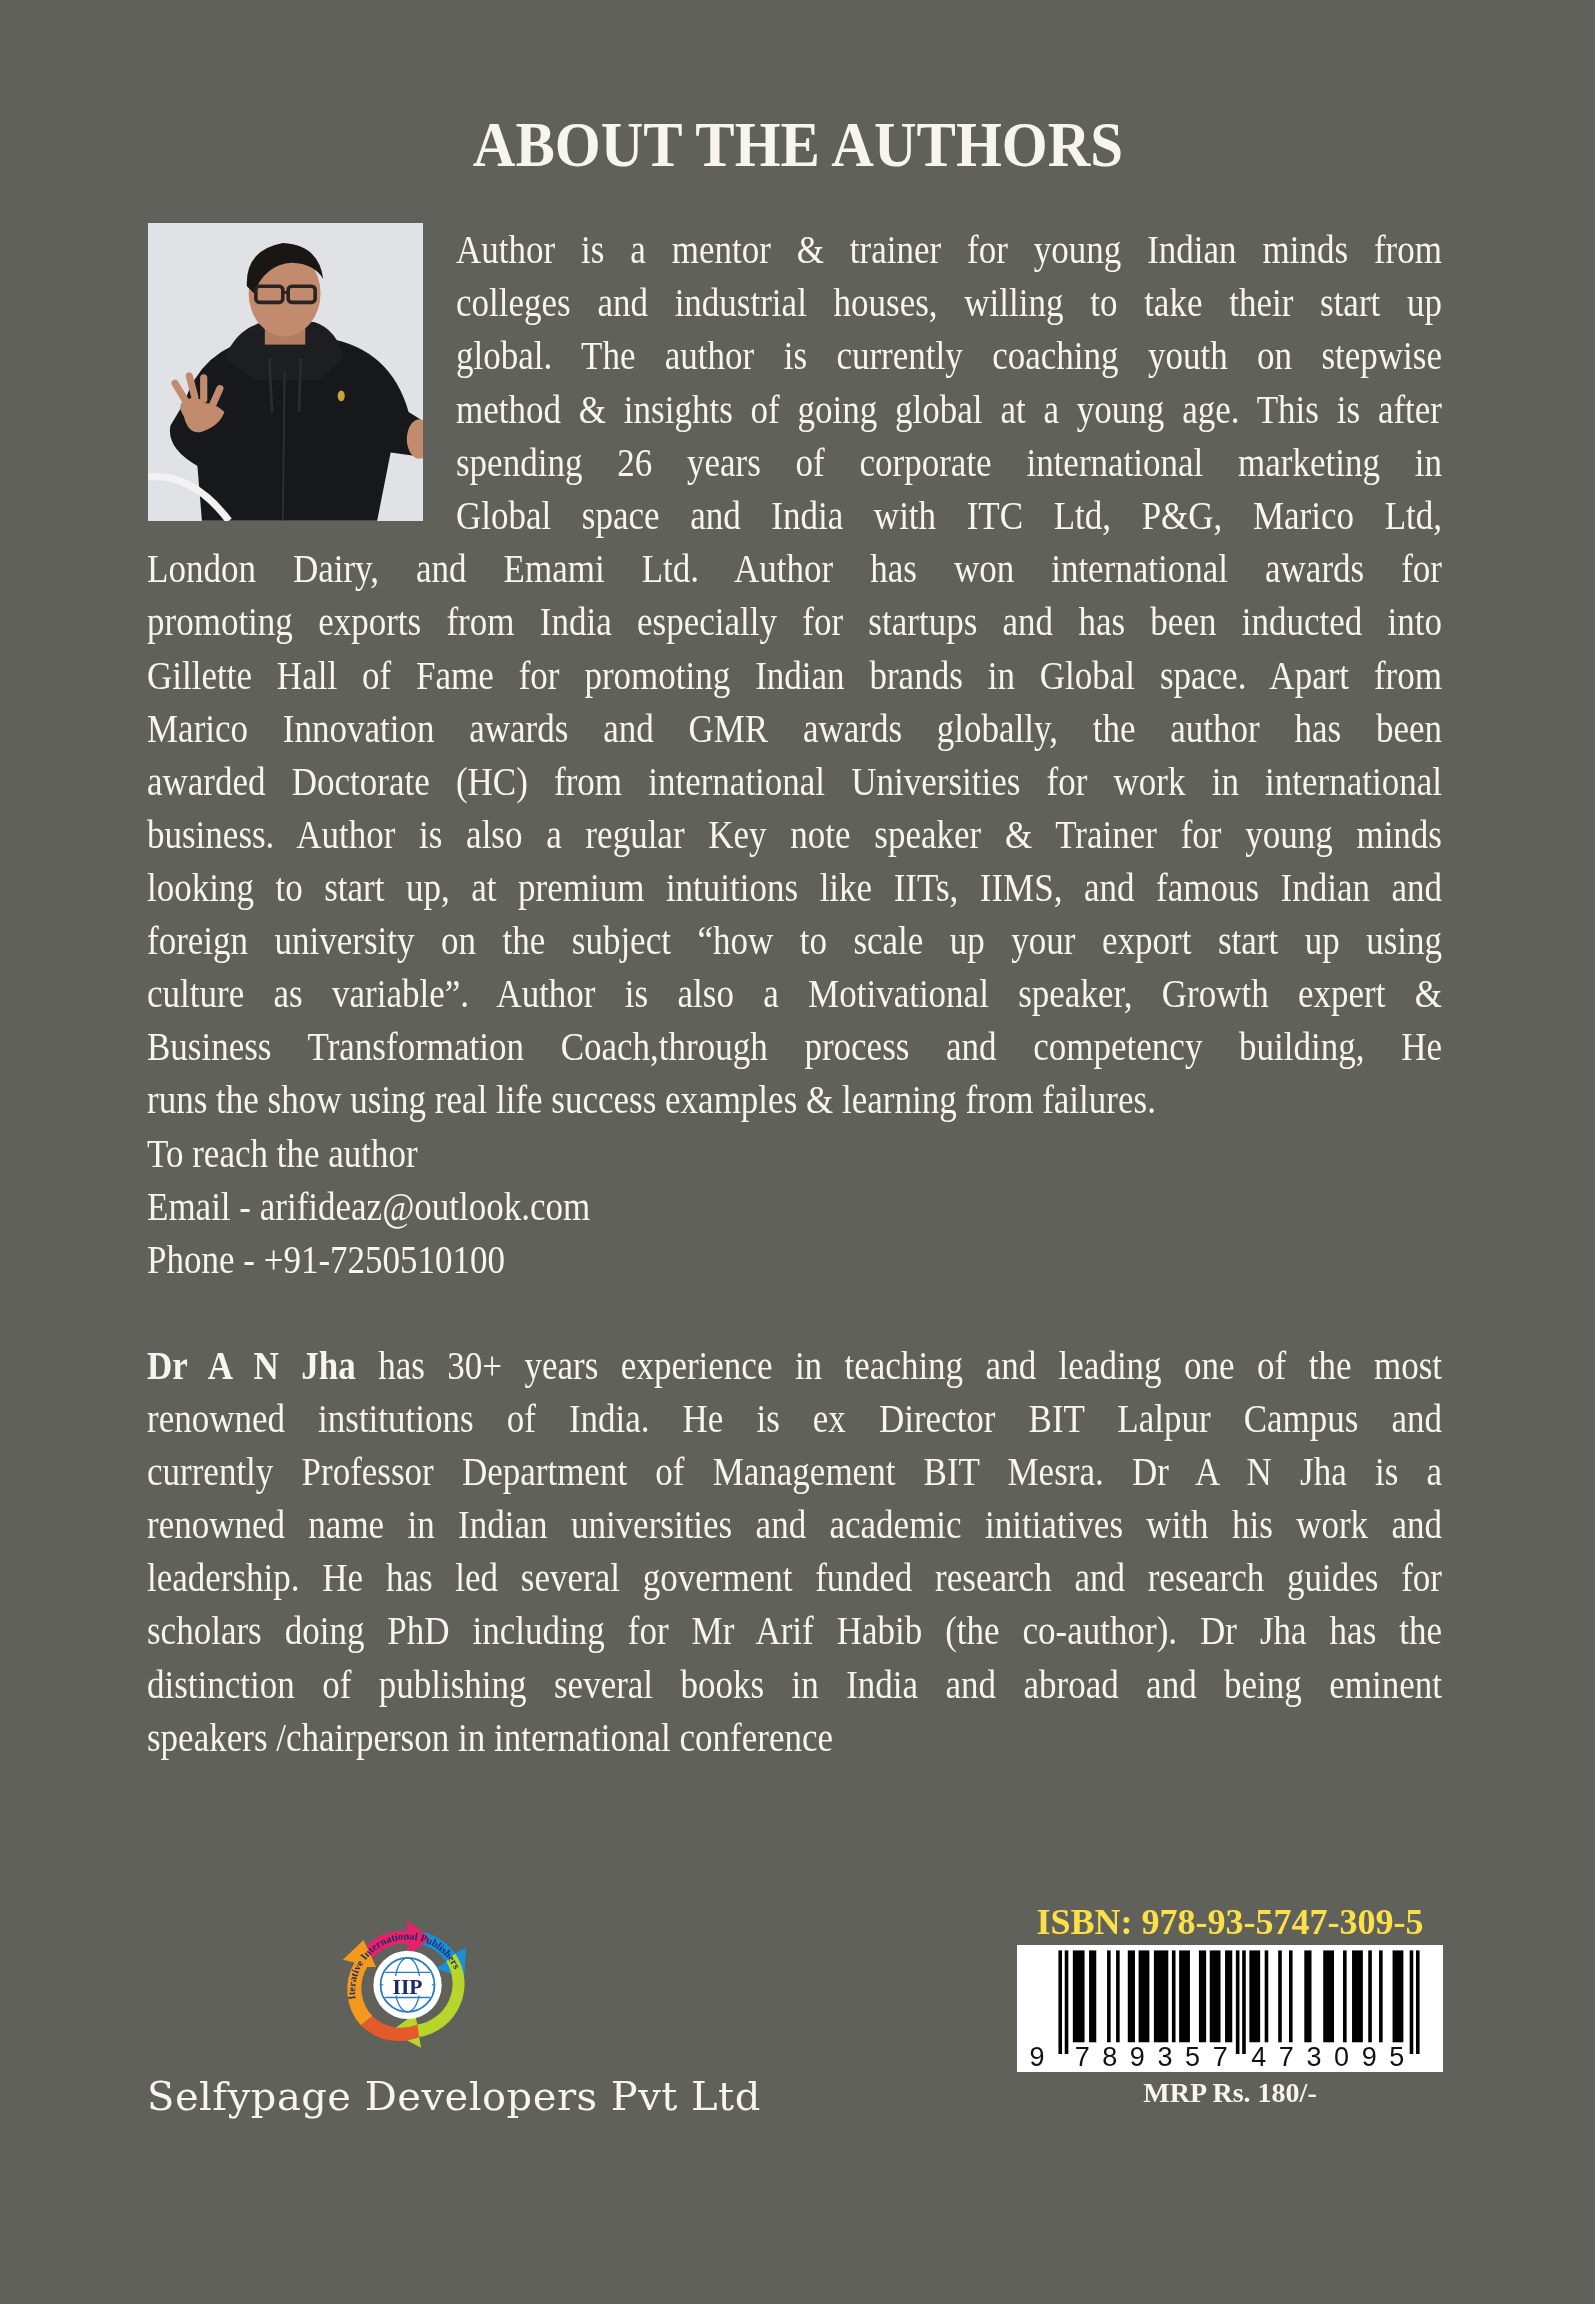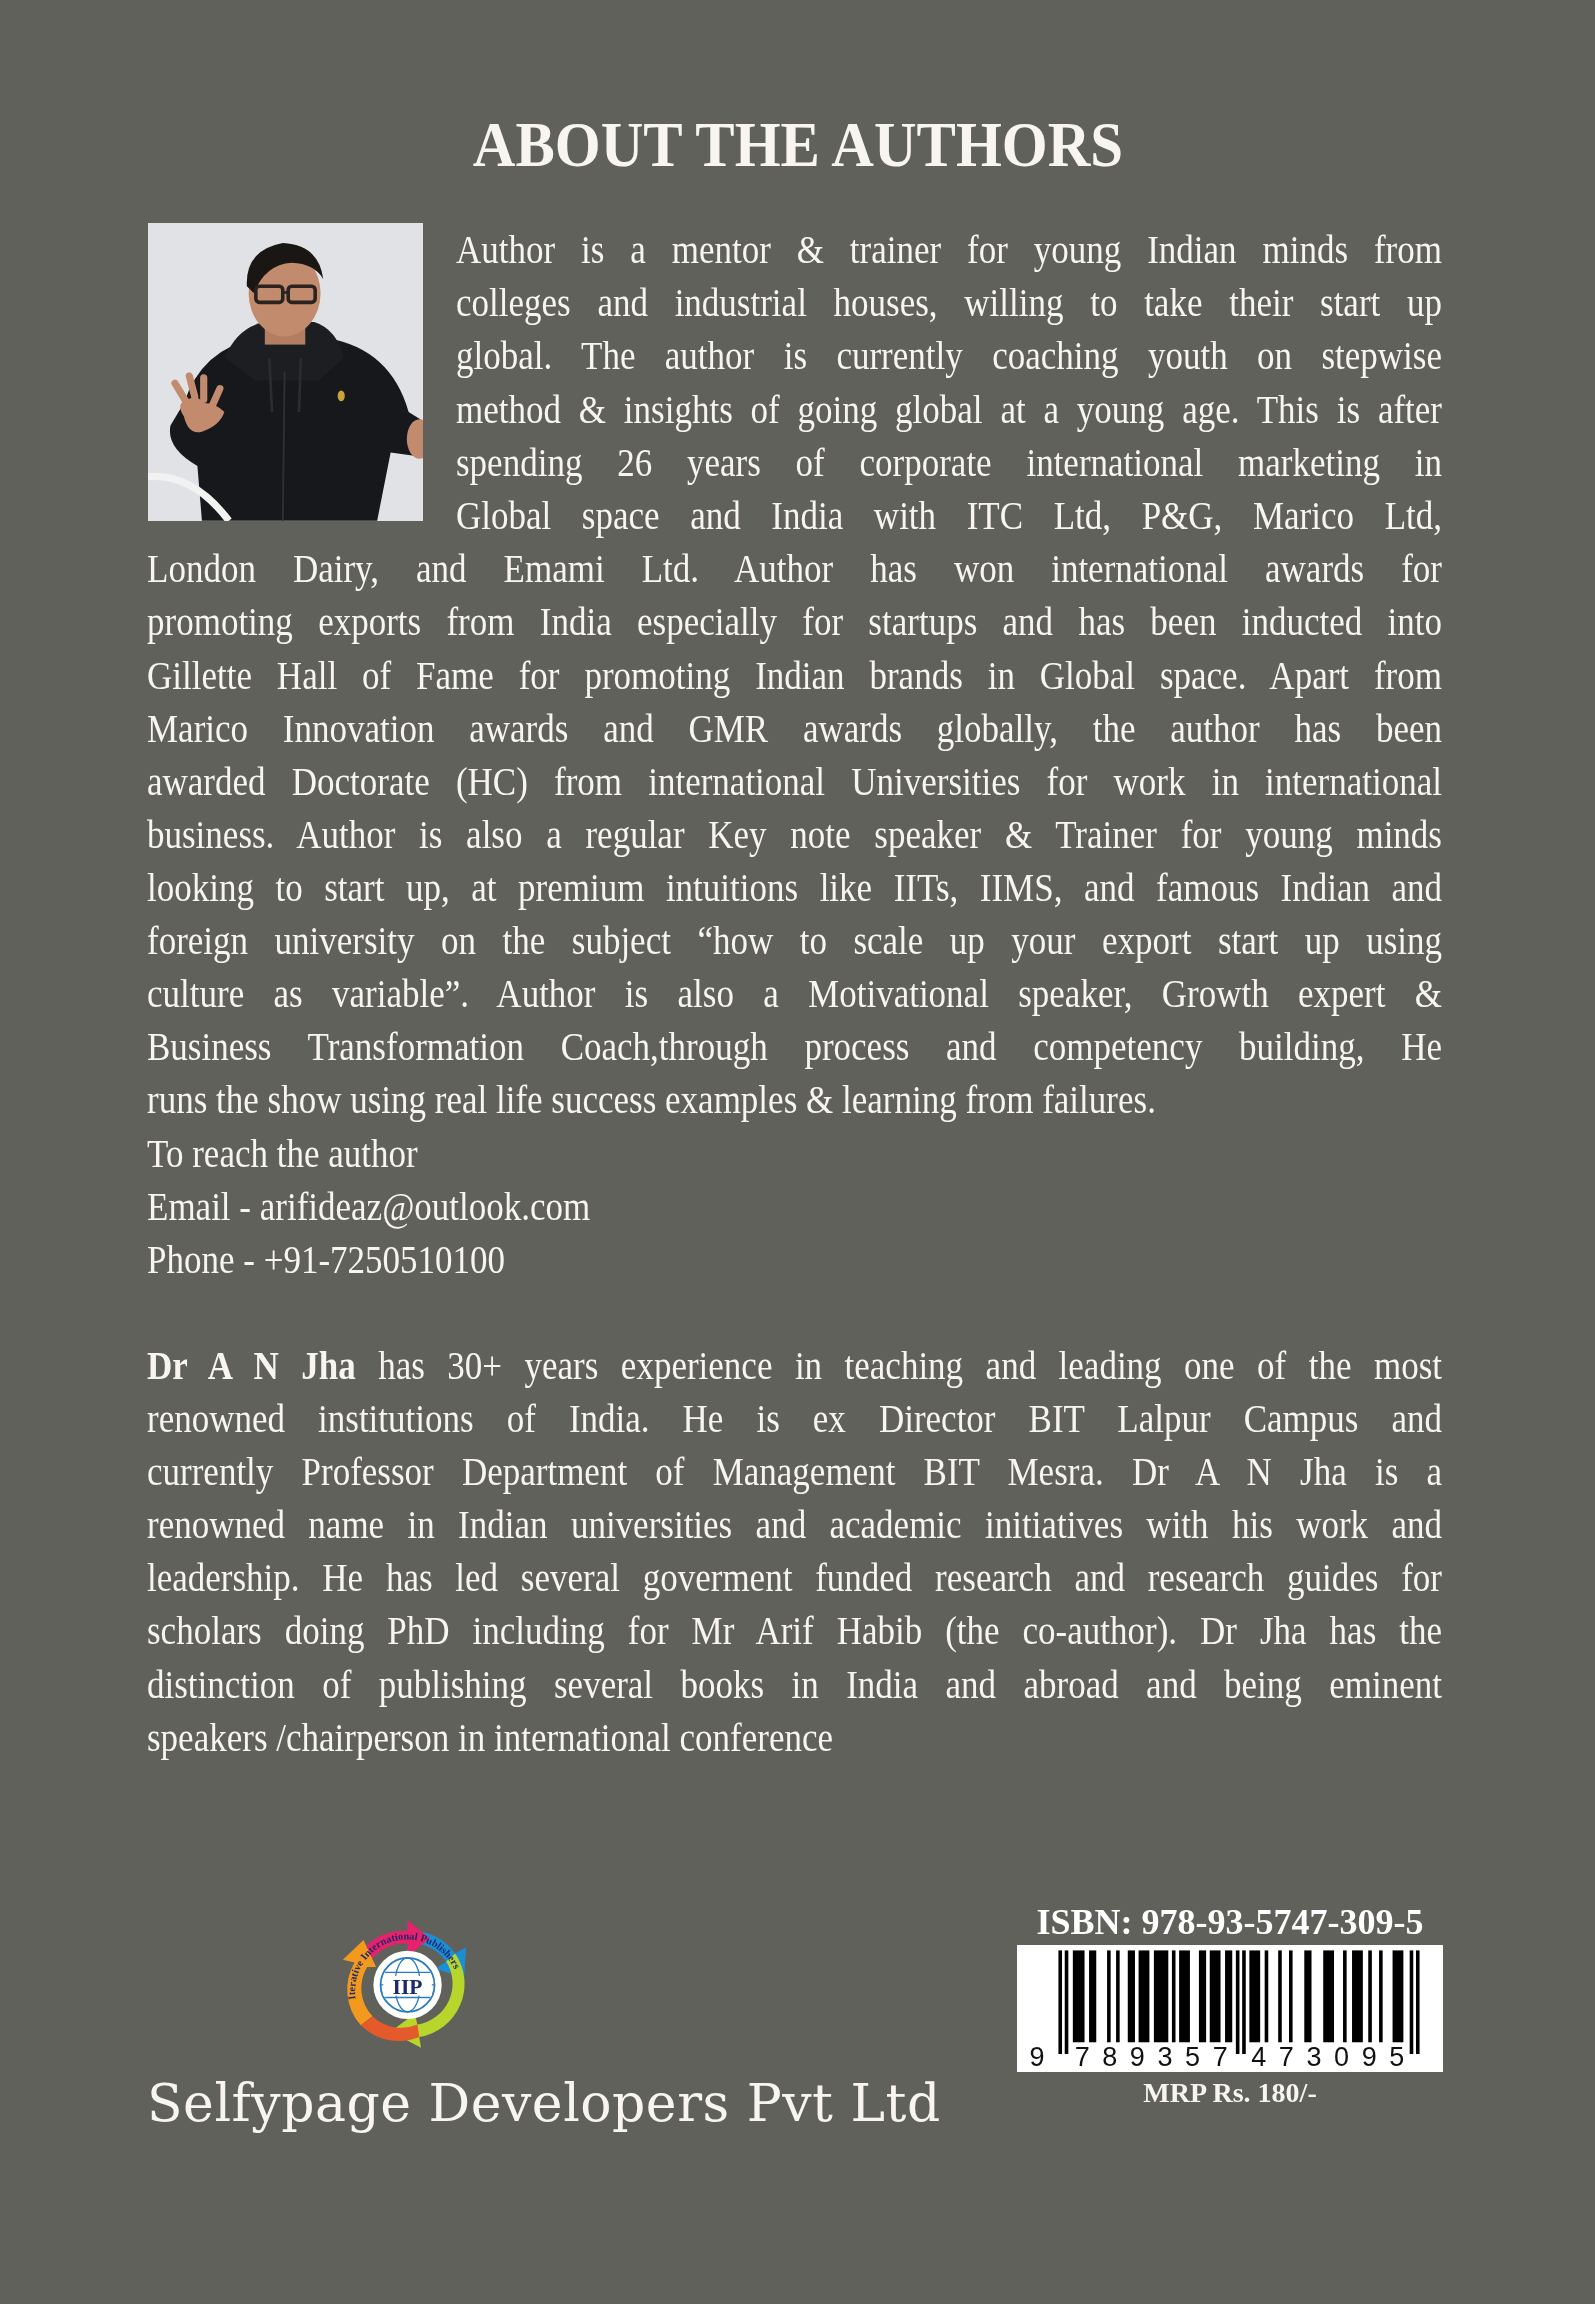--- a/index.html
+++ b/index.html
@@ -40,30 +40,30 @@
     position: absolute; left: 148px; top: 223px; width: 275px; height: 298px;
     background: linear-gradient(180deg, #e3e5e8 0%, #dcdfe2 100%);
     overflow: hidden;
   }
   .photo svg { display: block; }
 
   .logo { position: absolute; left: 320px; top: 1904px; width: 176px; height: 160px; }
   .publisher {
     position: absolute; left: 147px; top: 2073px;
     font-family: "DejaVu Serif", serif;
-    font-size: 52px;
+    font-size: 40px;
     color: #f7f5ee;
     letter-spacing: 0.5px;
   }
   .isbn-label {
     position: absolute; left: 1014px; top: 1901px; width: 432px;
     font-family: "Liberation Serif", serif;
     font-weight: bold; font-size: 36px;
     text-align: center;
-    color: #ffffff;
+    color: #fde047;
   }
   .barcode {
     position: absolute; left: 1017px; top: 1945px; width: 426px; height: 127px;
     background: #ffffff;
   }
   .barcode svg { display: block; }
   .mrp {
     position: absolute; left: 1014px; top: 2077px; width: 432px;
     text-align: center;
     font-family: "Liberation Serif", serif;

